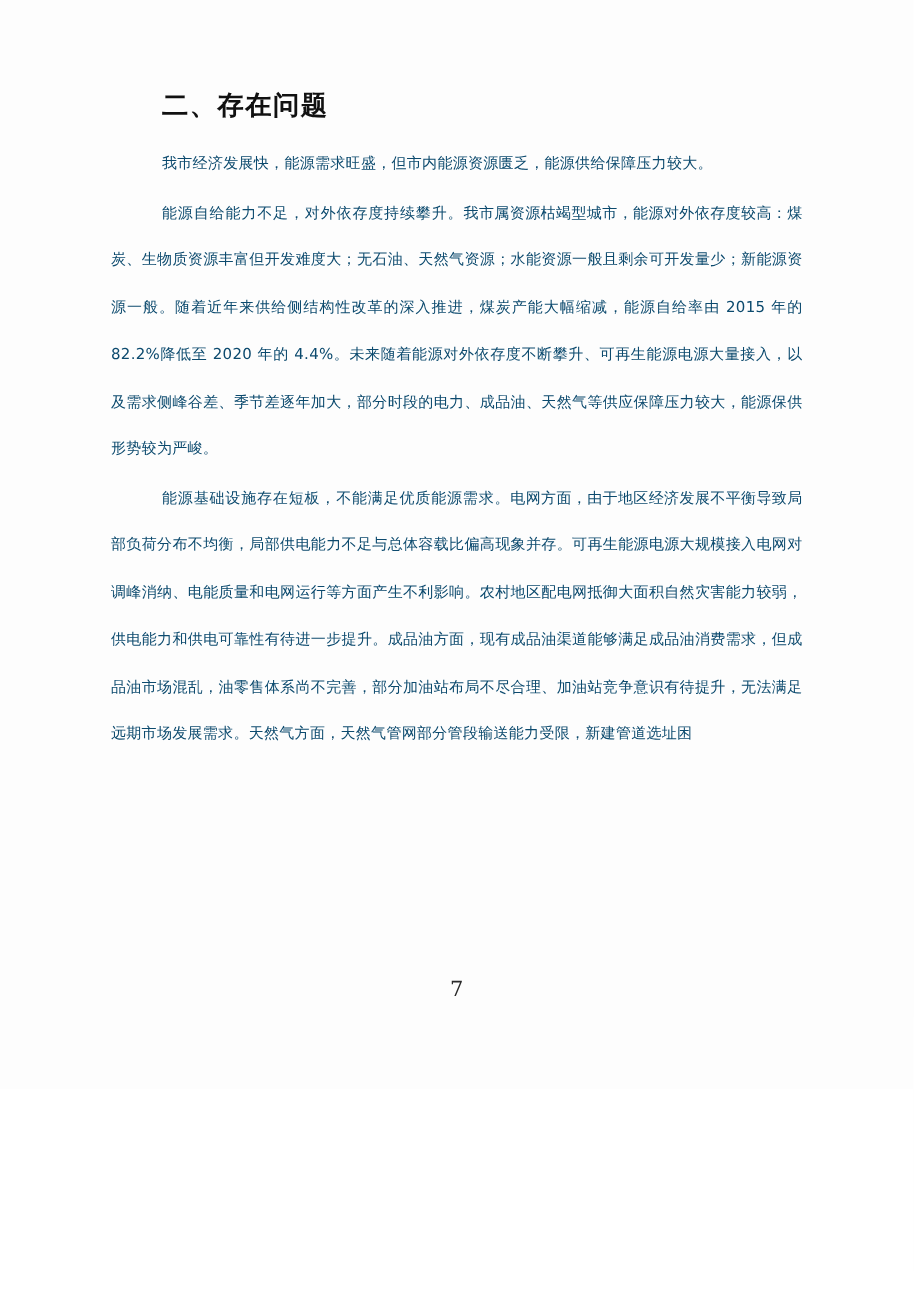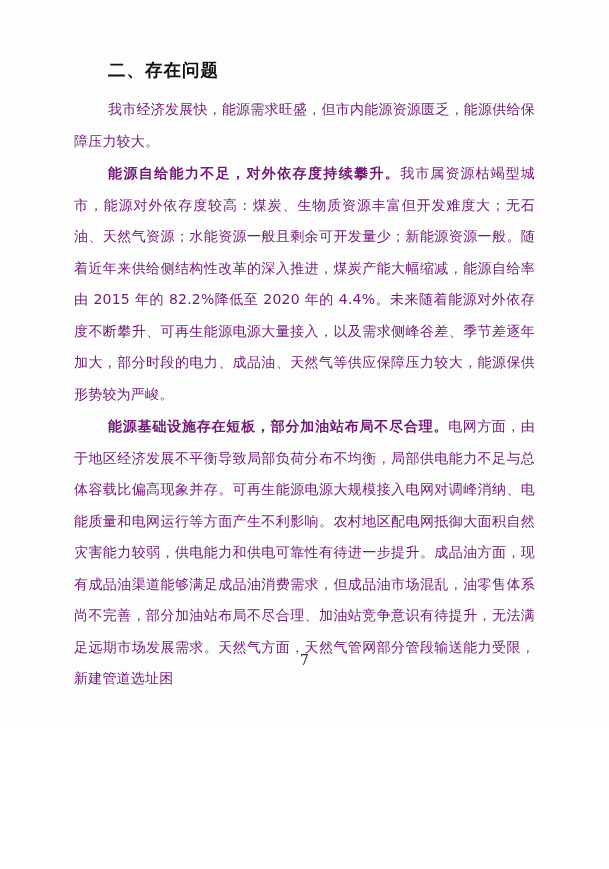--- a/index.html
+++ b/index.html
@@ -26,30 +26,30 @@
     font-family: "DejaVu Sans", "Liberation Sans", sans-serif;
     font-weight: bold;
     font-size: 17.5px;
     letter-spacing: 1px;
     margin: 0 0 12px 0;
     text-indent: 34px;
     color: #111111;
   }
   p.body-text {
     margin: 0 0 1px 0;
-    font-size: 14px;
+    font-size: 10px;
     line-height: 31.5px;
     text-align: justify;
     text-justify: inter-ideograph;
     text-indent: 34px;
-    color: #701a75;
+    color: #0c4a6e;
     letter-spacing: 0.2px;
   }
   p.body-text b {
-    font-weight: bold;
+    font-weight: normal;
     letter-spacing: 0.5px;
   }
   .page-number {
     position: absolute;
     left: 0;
     right: 0;
     bottom: 58px;
     text-align: center;
     font-size: 14px;
     color: #2a2a2a;
@@ -65,18 +65,18 @@
 
   <p class="body-text">
     <span>我市经济发展快，能源需求旺盛，但市内能源资源匮乏，能源供给保障压力较大。</span>
   </p>
 
   <p class="body-text">
     <b>能源自给能力不足，对外依存度持续攀升。</b><span>我市属资源枯竭型城市，能源对外依存度较高：煤炭、生物质资源丰富但开发难度大；无石油、天然气资源；水能资源一般且剩余可开发量少；新能源资源一般。随着近年来供给侧结构性改革的深入推进，煤炭产能大幅缩减，能源自给率由 2015 年的 82.2%降低至 2020 年的 4.4%。未来随着能源对外依存度不断攀升、可再生能源电源大量接入，以及需求侧峰谷差、季节差逐年加大，部分时段的电力、成品油、天然气等供应保障压力较大，能源保供形势较为严峻。</span>
   </p>
 
   <p class="body-text">
-    <b>能源基础设施存在短板，部分加油站布局不尽合理。</b><span>电网方面，由于地区经济发展不平衡导致局部负荷分布不均衡，局部供电能力不足与总体容载比偏高现象并存。可再生能源电源大规模接入电网对调峰消纳、电能质量和电网运行等方面产生不利影响。农村地区配电网抵御大面积自然灾害能力较弱，供电能力和供电可靠性有待进一步提升。成品油方面，现有成品油渠道能够满足成品油消费需求，但成品油市场混乱，油零售体系尚不完善，部分加油站布局不尽合理、加油站竞争意识有待提升，无法满足远期市场发展需求。天然气方面，天然气管网部分管段输送能力受限，新建管道选址困</span>
+    <b>能源基础设施存在短板，不能满足优质能源需求。</b><span>电网方面，由于地区经济发展不平衡导致局部负荷分布不均衡，局部供电能力不足与总体容载比偏高现象并存。可再生能源电源大规模接入电网对调峰消纳、电能质量和电网运行等方面产生不利影响。农村地区配电网抵御大面积自然灾害能力较弱，供电能力和供电可靠性有待进一步提升。成品油方面，现有成品油渠道能够满足成品油消费需求，但成品油市场混乱，油零售体系尚不完善，部分加油站布局不尽合理、加油站竞争意识有待提升，无法满足远期市场发展需求。天然气方面，天然气管网部分管段输送能力受限，新建管道选址困</span>
   </p>
 
   <div class="page-number">7</div>
 
 </div>
 
 </body></html>

